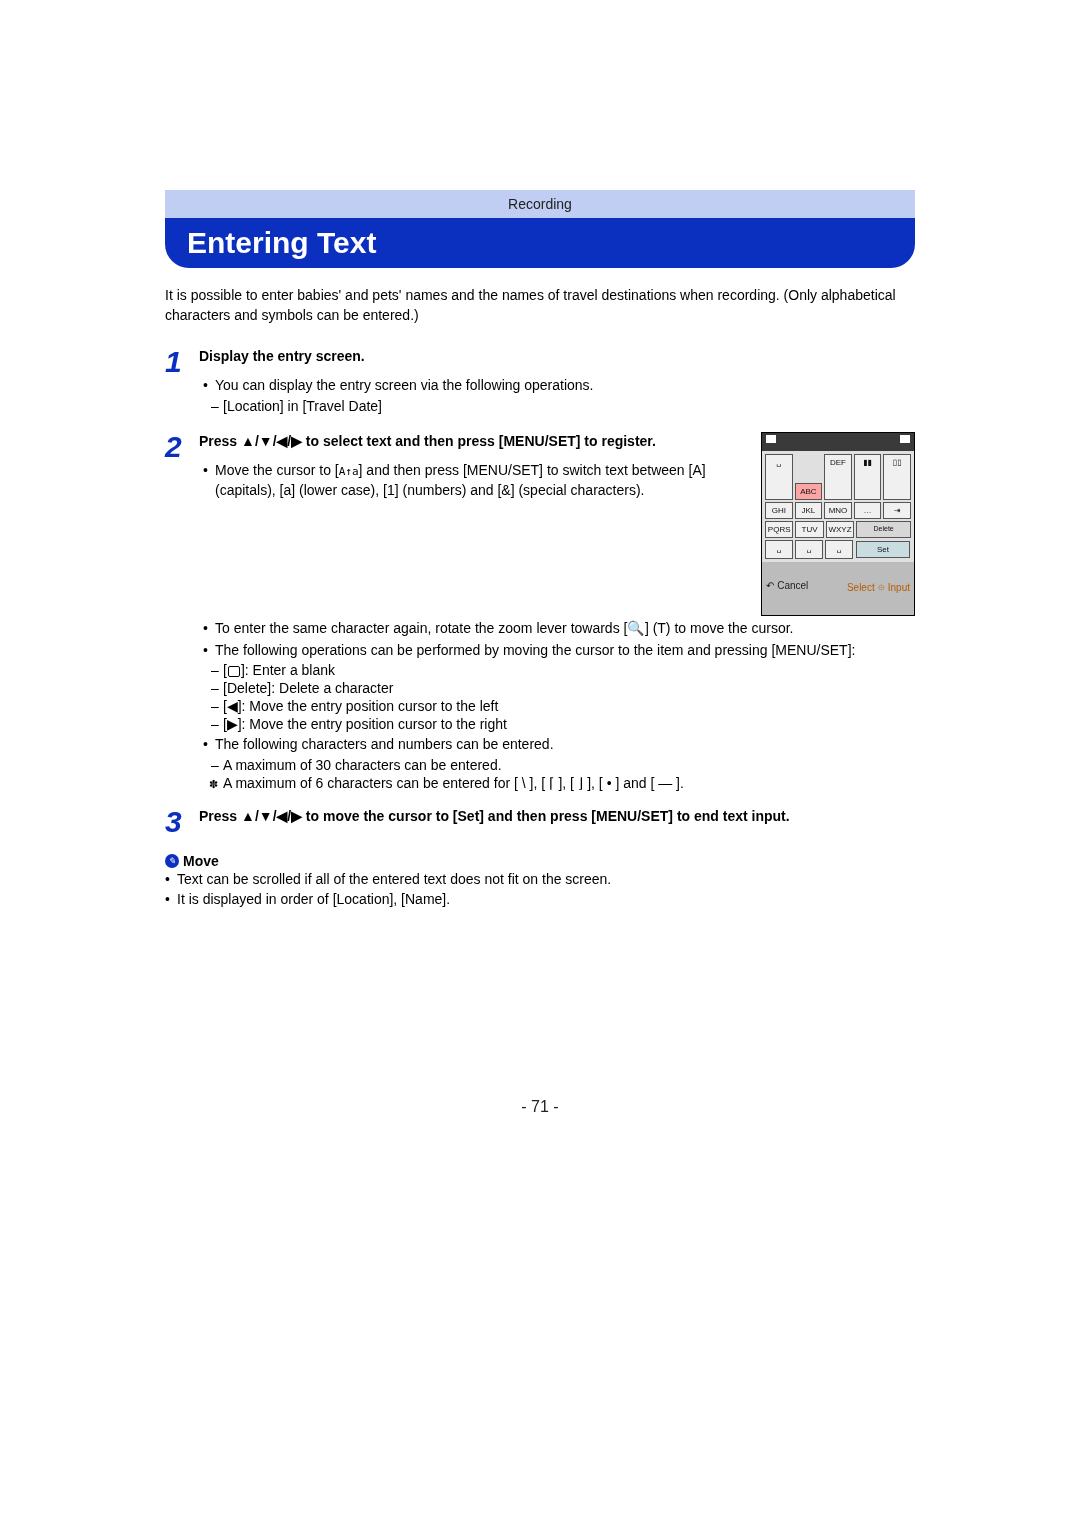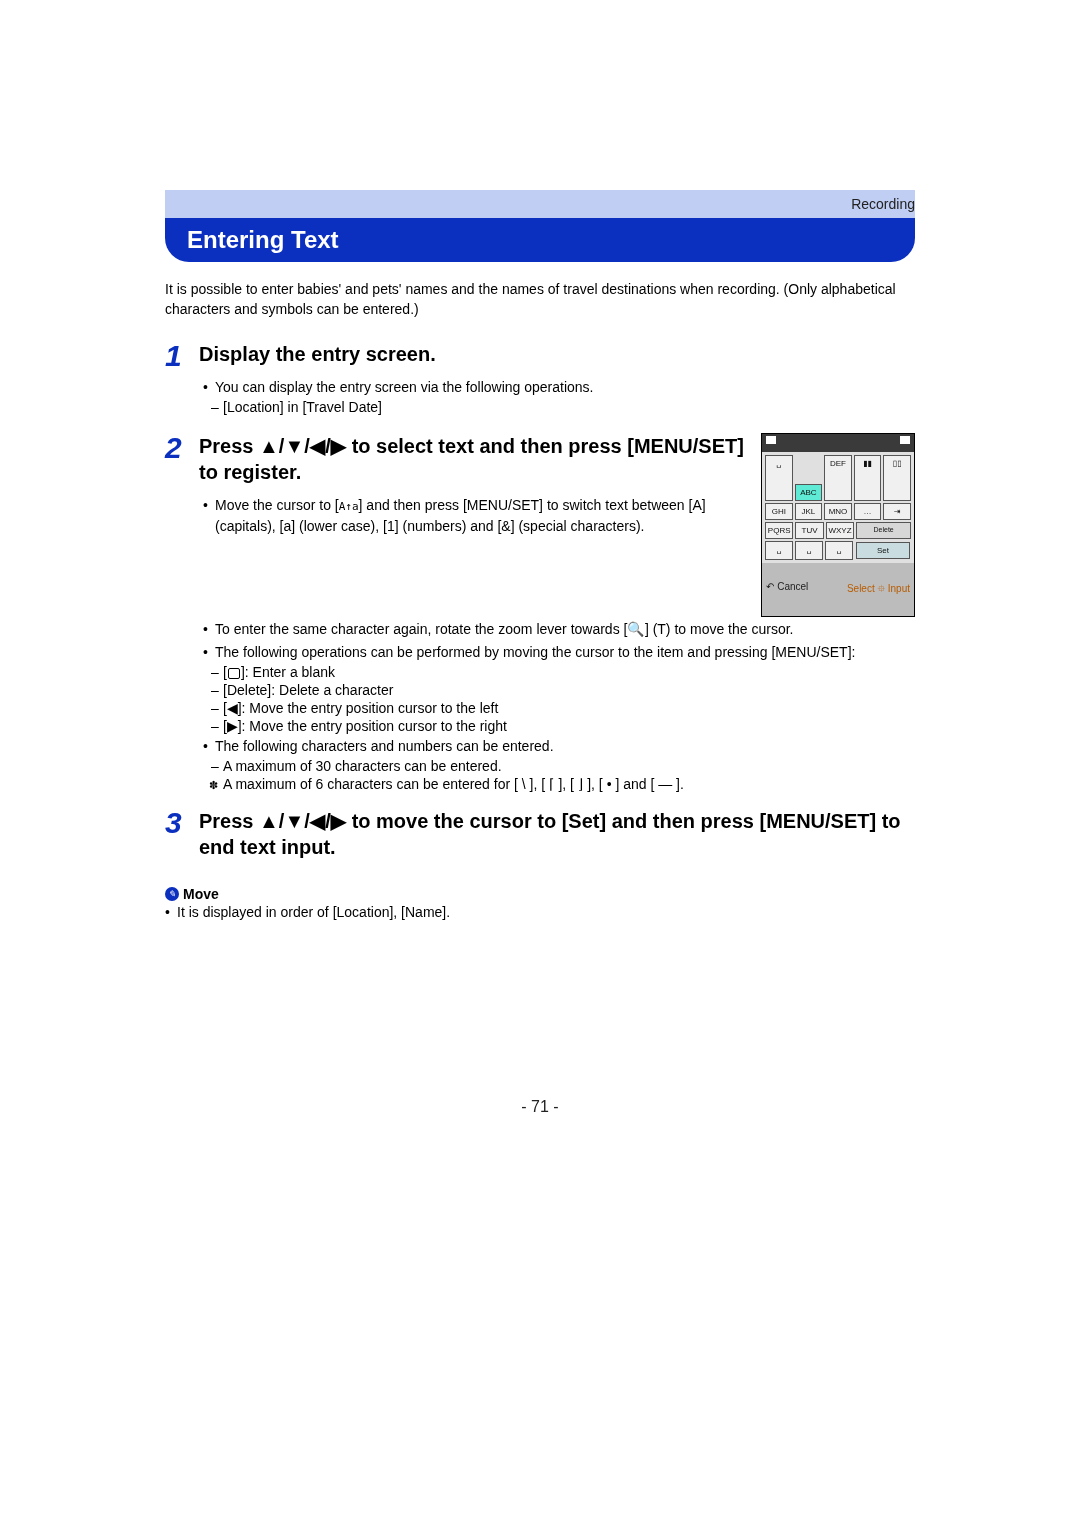--- a/index.html
+++ b/index.html
@@ -15,29 +15,29 @@
     position: relative;
     width: 1080px;
     height: 1526px;
     box-sizing: border-box;
     padding: 190px 165px 0 165px;
   }
   .category-bar {
     background: #c0cef4;
     height: 28px;
     line-height: 28px;
-    text-align: right;
+    text-align: center;
     font-size: 14px;
     color: #222;
   }
   .title-bar {
     background: #0b2fbe;
     color: #fff;
     font-weight: bold;
-    font-size: 24px;
+    font-size: 30px;
     padding: 8px 22px;
     border-radius: 0 0 24px 24px;
     display: inline-block;
     width: 100%;
     box-sizing: border-box;
   }
   .intro {
     font-size: 14px;
     margin: 18px 0 22px 0;
     line-height: 1.4;
@@ -54,21 +54,21 @@
     width: 34px;
     flex: 0 0 34px;
     line-height: 1;
   }
   .step .body {
     flex: 1;
     font-size: 14px;
   }
   .step .heading {
     font-weight: bold;
-    font-size: 20px;
+    font-size: 14px;
     margin-bottom: 10px;
     line-height: 1.3;
   }
   .bullets {
     padding-left: 4px;
   }
   .bullets > div {
     position: relative;
     padding-left: 12px;
     margin: 2px 0;
@@ -135,21 +135,21 @@
   .kbd-row span {
     flex: 1;
     border: 1px solid #555;
     background: #f0f0f0;
     text-align: center;
     font-size: 8px;
     padding: 3px 0;
     margin: 1px;
     color: #111;
   }
-  .kbd-row span.sel { background: #5eead4; margin-top: 30px; }
+  .kbd-row span.sel { background: #fca5a5; margin-top: 30px; }
   .kbd-row span.del { background:#d7d7d7; font-size:7px;}
   .kbd-set {
     display:flex;
   }
   .kbd-set span.setbtn{flex:2;border:1px solid #555;background:#c9dde0;text-align:center;font-size:8px;padding:3px 0;margin:2px;}
   .kbd-bottom {
     display:flex; justify-content:space-between; padding:18px 4px;
     font-size:10px; color:#222; background:#bcbcbc;
   }
   .kbd-bottom .sel{color:#b85c00;}
@@ -300,18 +300,19 @@
       <div class="heading">Press ▲/▼/◀/▶ to move the cursor to [Set] and then press [MENU/SET] to end text input.</div>
     </div>
   </div>
 
   
   <div class="note-head">
     <div class="note-icon">✎</div>
     <div class="lbl">Move</div>
   </div>
   <div class="note-bullets">
+    <div>Text can be scrolled if all of the entered text does not fit on the screen.</div>
     <div>It is displayed in order of [Location], [Name].</div>
   </div>
 
   <div class="pagenum">- 71 -</div>
 
 </div>
 
 </body></html>

